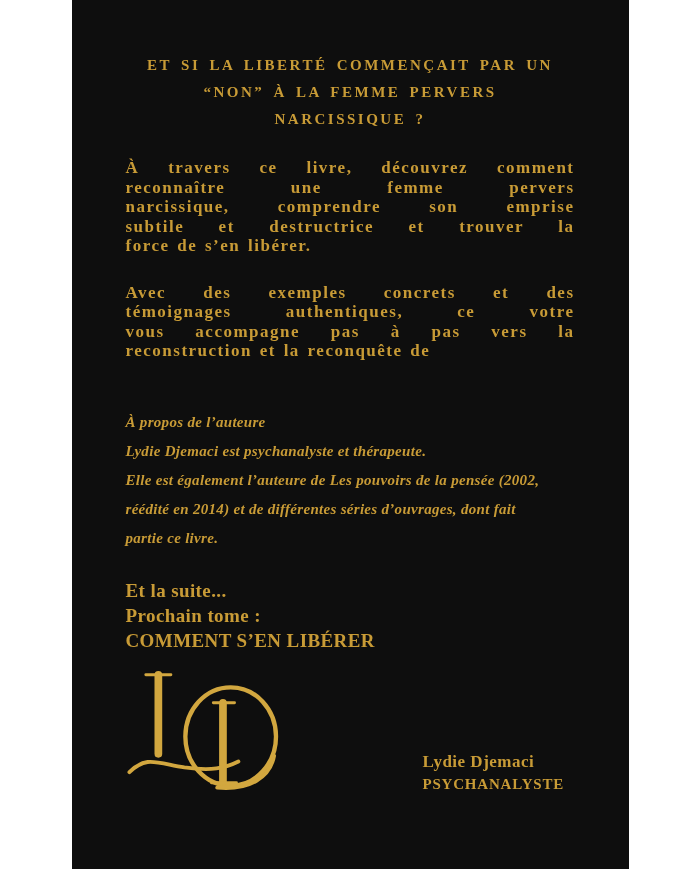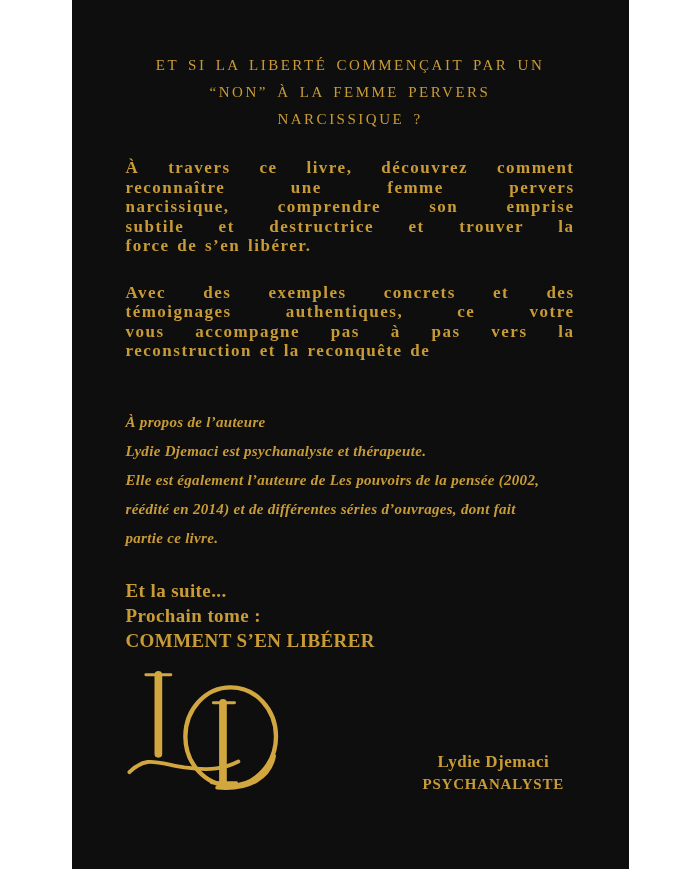--- a/index.html
+++ b/index.html
@@ -18,21 +18,21 @@
   .page{ width:700px; height:869px; display:flex; justify-content:center; }
   .cover{
     width:557px; height:869px;
     background: var(--cover-bg);
     color: var(--gold);
     padding:52px 54px 0 54px;
   }
   
   .headline{
     text-align:center;
-    font-weight:normal;
+    font-weight:bold;
     font-size:15px;
     line-height:27px;
     letter-spacing:2.5px;
     word-spacing:3px;
   }
   
   .para{
     margin-top:25px;
     font-weight:bold;
     font-size:17px;
@@ -66,21 +66,20 @@
     display:flex;
     align-items:flex-start;
   }
   .monogram{ width:165px; height:135px; flex:0 0 auto; }
   .monogram *{ stroke: var(--gold-bright); fill:none; stroke-linecap:round; }
   .signature{
     margin-left:132px;
     margin-top:82px;
     font-weight:bold;
     letter-spacing:0.5px;
-    text-align:center;
   }
   .signature .sig-name{ font-size:17px; line-height:22px; }
   .signature .sig-title{ font-size:15px; line-height:22px; letter-spacing:0.8px; }
 </style>
 </head>
 <body>
 
 <div class="page">
   <div class="cover">
 

